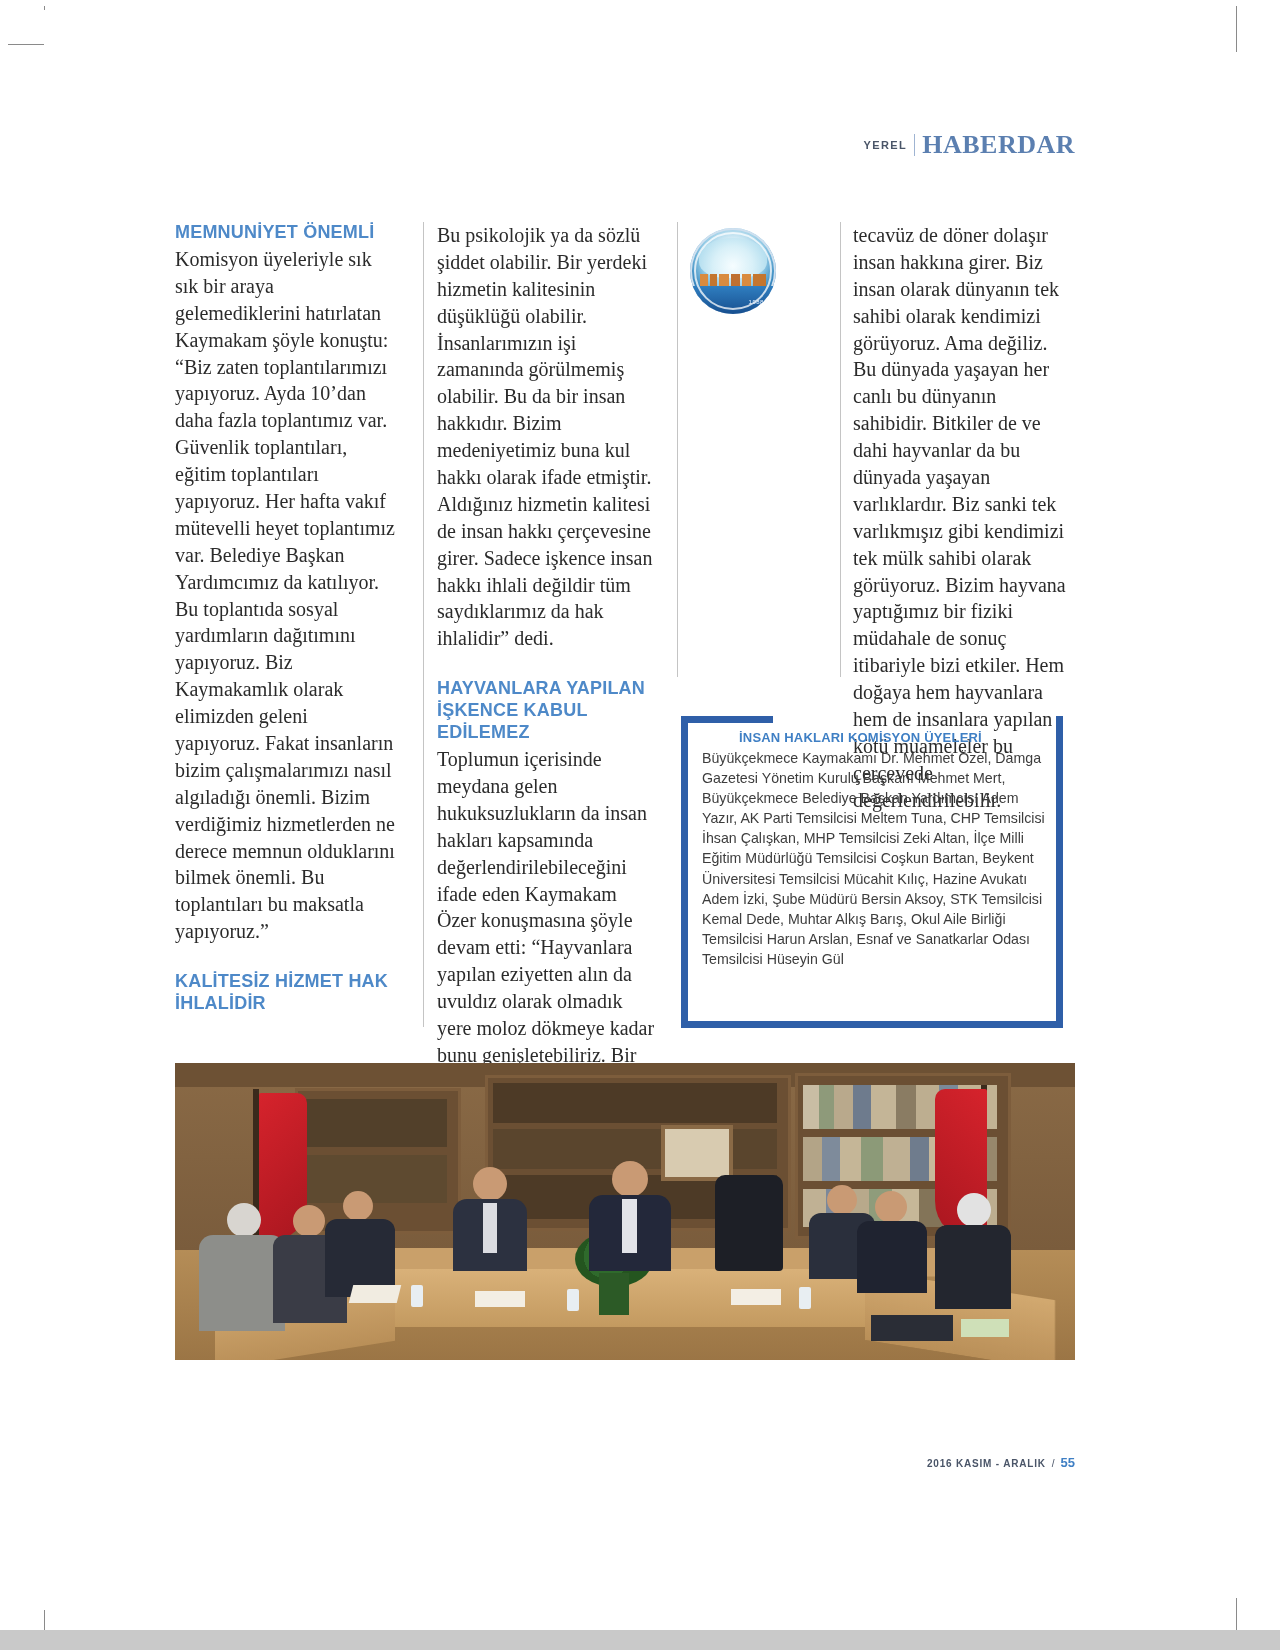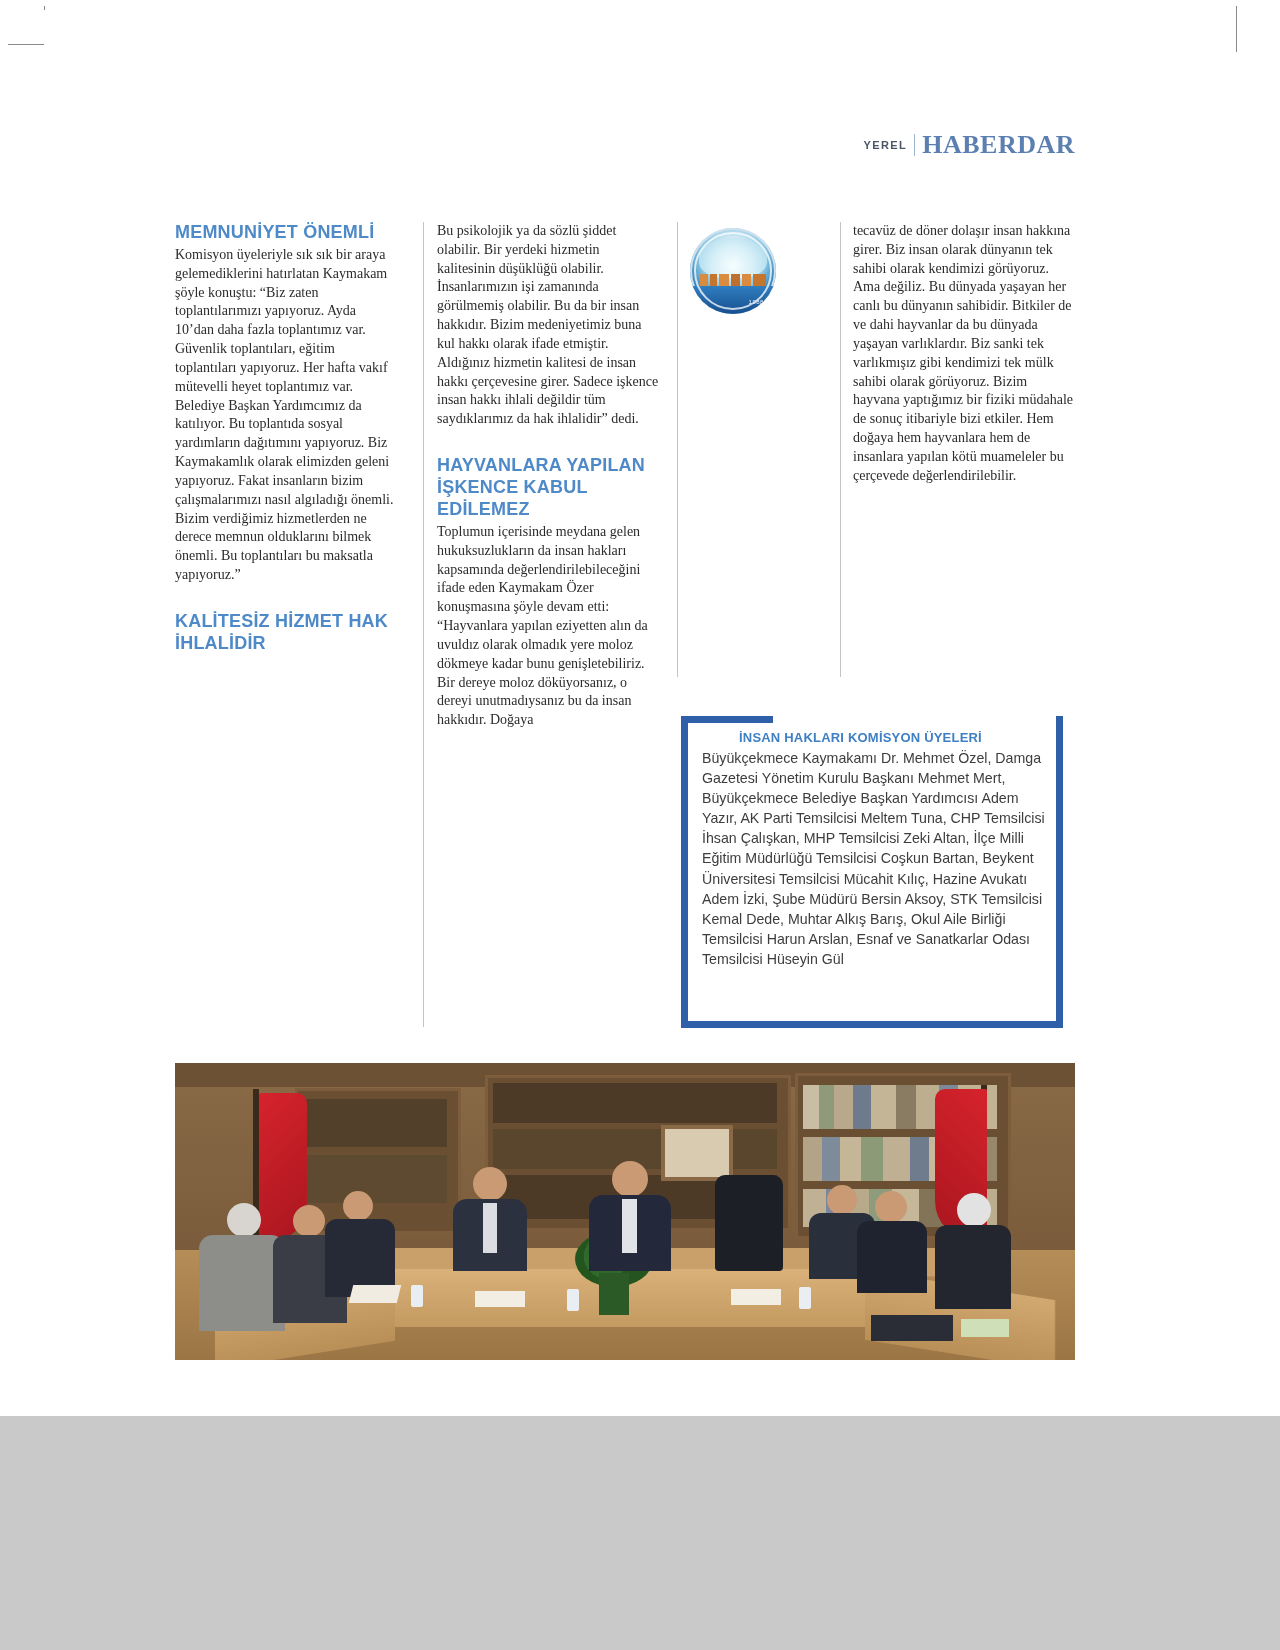--- a/index.html
+++ b/index.html
@@ -1,18 +1,18 @@
 <!DOCTYPE html>
 <html><head>
 <meta charset="utf-8">
 <style>
   html,body{margin:0;padding:0;background:#c9c9c9;}
   body{font-family:"Liberation Serif",serif;}
   .page{
-    position:relative;width:1280px;height:1416px;background:#ffffff;overflow:hidden;
+    position:relative;width:1280px;height:1630px;background:#ffffff;overflow:hidden;
   }
   
   .crop{position:absolute;background:#8a8a8a;}
   .crop.v{width:1px;height:46px;}
   .crop.h{height:1px;width:46px;}
 
   .sheet{position:absolute;left:44px;top:10px;width:1192px;height:1600px;background:#fff;}
 
   
   .masthead{
@@ -43,21 +43,21 @@
   .kicker{
     font-family:"Liberation Sans",sans-serif;
     color:#3f7fc4;font-weight:bold;font-size:18px;line-height:1.22;
     letter-spacing:.2px;margin:0 0 2px 0;text-transform:uppercase;
     opacity:.92;
   }
   .kicker.spaced{margin-top:26px;}
 
   .body-text{
     font-family:"Liberation Serif",serif;
-    font-size:14px;line-height:1.345;color:#2b2b2b;
+    font-size:20px;line-height:1.345;color:#2b2b2b;
     text-align:left;margin:0;
     filter:blur(.32px);
   }
 
   
   .emblem-wrap{position:absolute;left:690px;top:228px;width:86px;height:86px;}
   .emblem{
     width:86px;height:86px;border-radius:50%;
     background:
       radial-gradient(circle at 50% 34%, #eaf6fb 0%, #cfe9f4 28%, #8fc8e4 46%, #3f8fc4 62%, #1f5e9e 78%, #17508c 100%);

